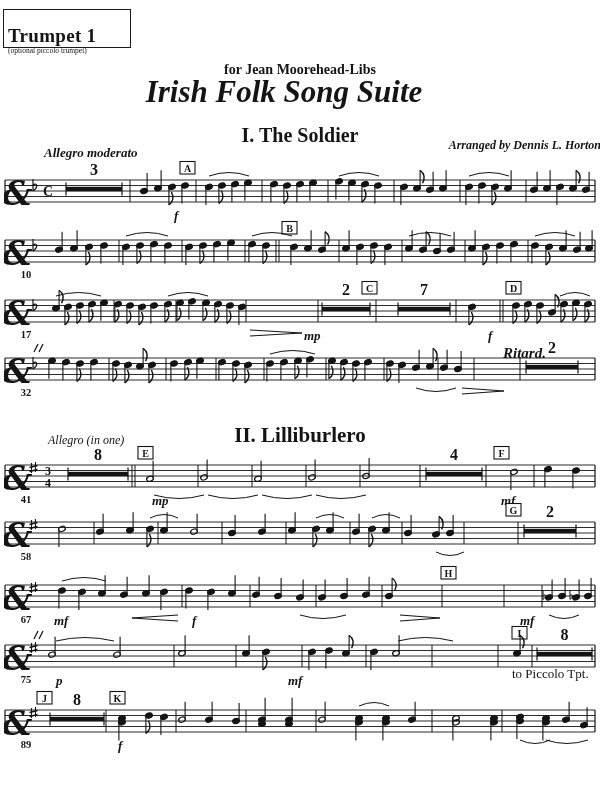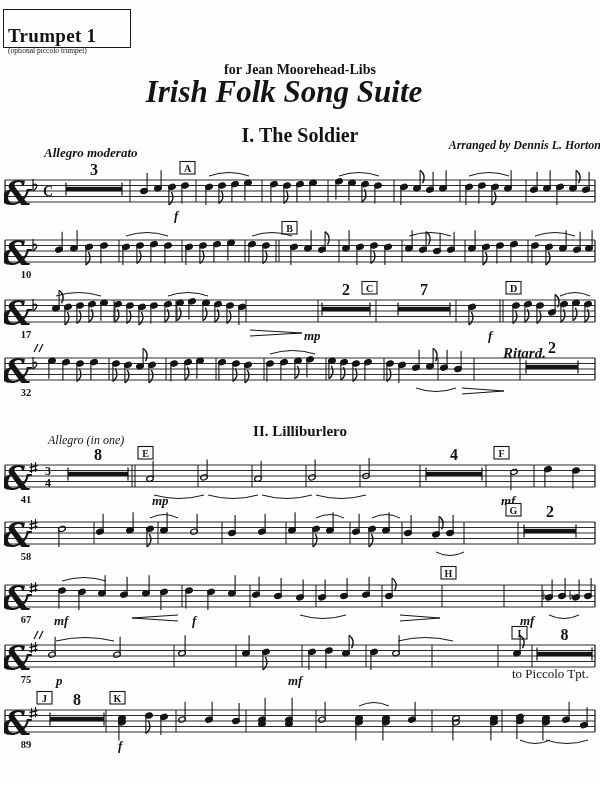--- a/index.html
+++ b/index.html
@@ -8,21 +8,21 @@
   .abs{position:absolute;}
   #part-box{left:3px;top:9px;width:128px;height:39px;border:1.6px solid #1a1a1a;
             padding:16px 4px;box-sizing:border-box;}
   #part-name{font-size:19px;font-weight:bold;line-height:20px;letter-spacing:.3px;}
   #part-note{font-size:7.5px;line-height:9px;}
   #dedication{left:0;top:62px;width:600px;text-align:center;font-size:14px;font-weight:bold;}
   #title{left:0;top:74px;width:568px;text-align:center;font-size:31px;font-weight:bold;font-style:italic;}
   #mov1{left:0;top:124px;width:600px;text-align:center;font-size:20px;font-weight:bold;}
   #arranger{left:0;top:138px;width:570px;text-align:right;font-size:12px;font-weight:bold;font-style:italic;margin-left:31px;}
   #tempo1{left:44px;top:145px;font-size:13px;font-weight:bold;font-style:italic;text-align:center;}
-  #mov2{left:0;top:423px;width:600px;text-align:center;font-size:15px;font-weight:bold;}
+  #mov2{left:0;top:423px;width:600px;text-align:center;font-size:21px;font-weight:bold;}
   #tempo2{left:48px;top:433px;font-size:12px;font-weight:normal;font-style:italic;}
   #ritard{left:503px;top:345px;font-size:15px;font-weight:bold;font-style:italic;}
   #to-piccolo{left:512px;top:666px;font-size:13px;}
   .staff{position:absolute;left:4px;width:592px;height:78px;}
   svg{display:block;}
   svg text{fill:#141414;}
   .clef{font-family:"DejaVu Serif","Liberation Serif",serif;font-style:italic;font-weight:bold;}
   .num{font-family:"Liberation Serif",serif;font-weight:bold;}
   .dyn{font-family:"Liberation Serif",serif;font-weight:bold;font-style:italic;}
 </style>

